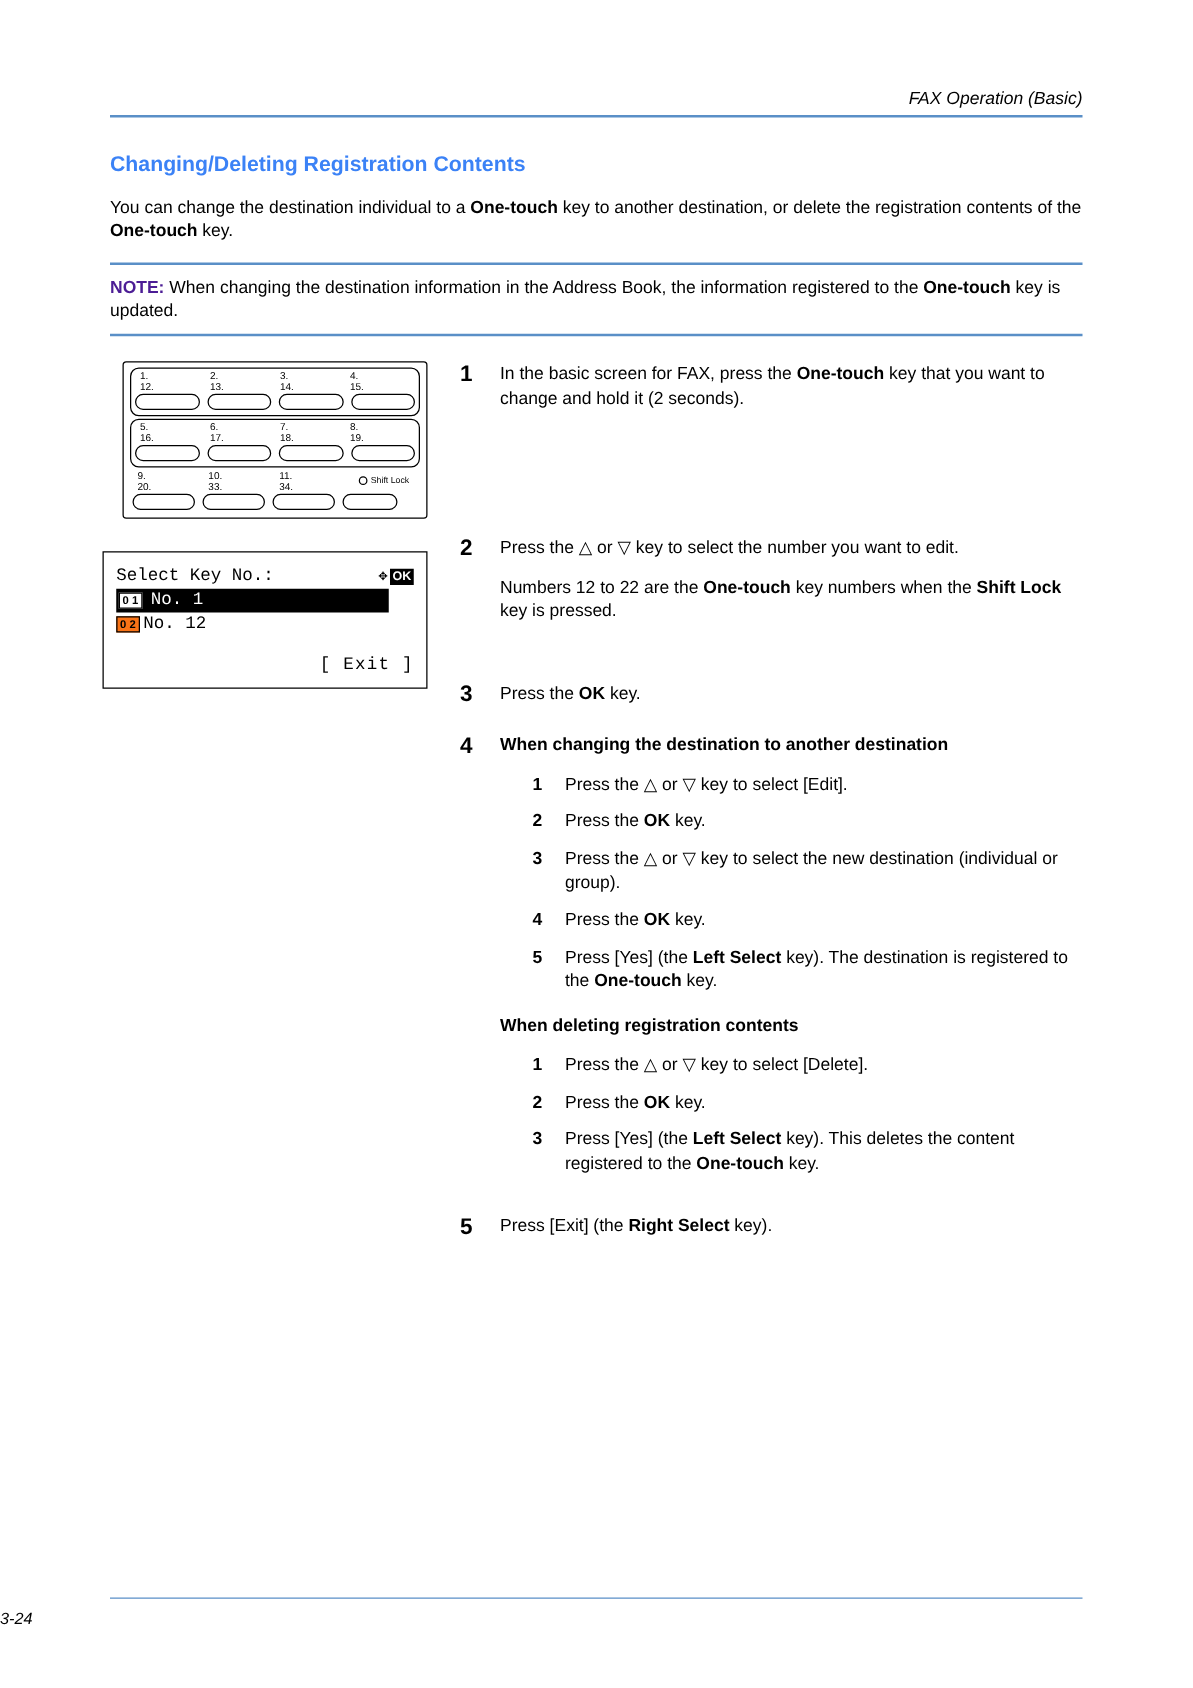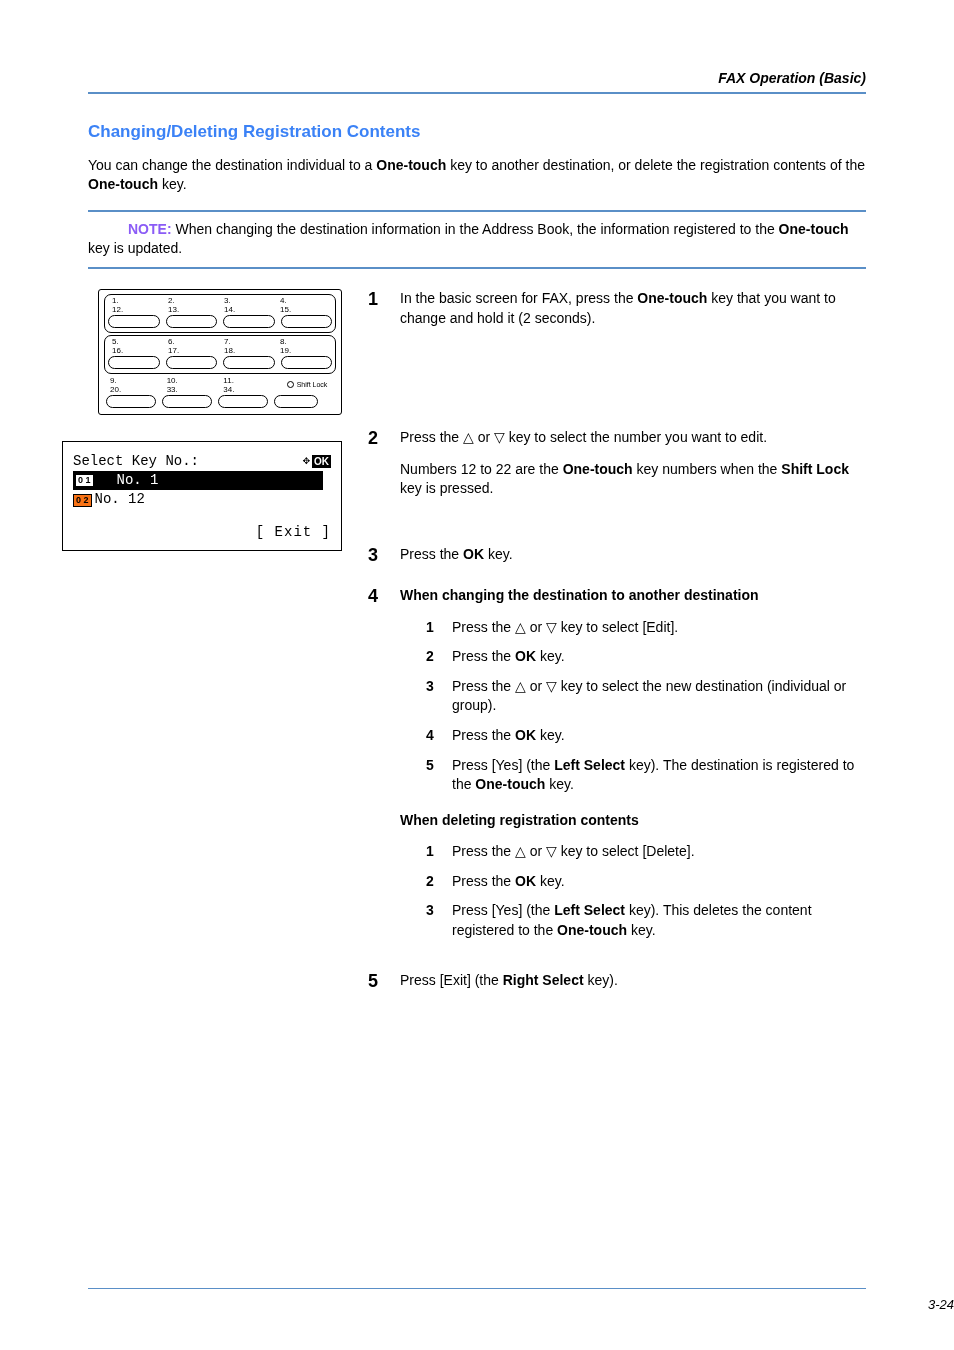--- a/index.html
+++ b/index.html
@@ -1,55 +1,55 @@
 <!DOCTYPE html>
 <html><head>
 <meta charset="utf-8">
 <style>
   * { box-sizing: border-box; margin: 0; padding: 0; }
   html, body { width: 954px; background: #fff; font-family: Arial, Helvetica, sans-serif; color: #000; }
   .page { width: 954px; min-height: 1350px; padding: 70px 88px 40px 88px; position: relative; }
   .hdr-wrap { margin-bottom: 28px; }
-  .hdr-text { text-align: right; font-style: italic; font-size: 14px; color: #000; margin-bottom: 6px; font-weight: bold; }
+  .hdr-text { text-align: right; font-style: italic; font-size: 14px; color: #000; margin-bottom: 6px; }
   .hdr-rule { height: 2px; background: #5a8fc7; }
   h2.sect { color: #3b82f6; font-size: 17px; font-weight: bold; margin-bottom: 14px; }
   p.body { font-size: 14px; line-height: 1.35; margin-bottom: 16px; }
   .bold { font-weight: bold; }
   .note-sep { height: 2px; background: #5a8fc7; margin: 8px 0; }
   .note { font-size: 14px; line-height: 1.4; }
-  .note-label { color: #8b5cf6; font-weight: bold; margin-left: 40px; }
+  .note-label { color: #4c1d95; font-weight: bold; }
   .content-row { display: flex; gap: 26px; margin-top: 20px; }
   .left-col { width: 254px; flex: 0 0 254px; display: flex; flex-direction: column; gap: 26px; align-items: flex-end; }
   .right-col { flex: 1; }
   .step { display: flex; gap: 14px; margin-bottom: 20px; }
   .step-num { font-family: Arial, sans-serif; font-weight: bold; font-size: 18px; min-width: 18px; }
   .step-body { font-size: 14px; line-height: 1.4; flex: 1; }
   .sub-list { margin-top: 12px; padding-left: 26px; }
   .sub-item { display: flex; gap: 12px; margin-bottom: 10px; font-size: 14px; line-height: 1.4; }
   .sub-num { font-weight: bold; min-width: 14px; }
-  .footer { position: absolute; bottom: 38px; left: 0; right: 0; text-align: right; font-style: italic; font-size: 13px; }
+  .footer { position: absolute; bottom: 48px; left: 0; right: 0; text-align: left; font-style: italic; font-size: 13px; }
   .footer-line { height: 1px; background: #5a8fc7; margin: 0 88px 8px 88px; }
 
   
   .keypad { width: 244px; border: 1.5px solid #000; border-radius: 3px; padding: 4px 5px; background: #fff; }
   .kp-row-labels { display: flex; font-size: 8px; padding: 0 2px; }
   .kp-row-labels span { flex: 1; text-align: left; padding-left: 4px; }
   .kp-row-btns { display: flex; gap: 6px; padding: 1px 2px 3px 2px; }
   .kp-btn { flex: 1; height: 13px; border: 1.2px solid #000; border-radius: 7px; }
   .kp-double { border: 1.2px solid #000; border-radius: 7px; padding: 1px; margin-bottom: 2px;}
   .kp-shift { display:flex; align-items:center; gap:3px; font-size:7px; justify-content:center; }
   .kp-shift .circ { width:7px; height:7px; border:1px solid #000; border-radius:50%; }
   .kp-bottom-row { display:flex; gap:6px; padding:1px 2px 2px 2px; align-items:center;}
   .kp-small-btn { flex:0 0 44px; height:13px; border:1.2px solid #000; border-radius:7px;}
   .kp-bottom-row .kp-btn { flex:0 0 50px; }
 
   
-  .lcd { width: 280px; border: 1.5px solid #000; background: #fff; padding: 10px 10px 8px 10px; font-family: "Courier New", monospace; font-size: 14px; line-height: 1.35; color:#000; }
+  .lcd { width: 260px; border: 1.5px solid #000; background: #fff; padding: 10px 10px 8px 10px; font-family: "Courier New", monospace; font-size: 14px; line-height: 1.35; color:#000; }
   .lcd-line { display:flex; align-items:center; justify-content:space-between; white-space: pre; }
-  .lcd-hl { background: #000; color: #fff; padding: 0 2px; display:inline-flex; align-items:center; gap:20px;}
+  .lcd-hl { background: #000; color: #fff; padding: 0 2px; display:inline-flex; align-items:center; gap:4px;}
   .badge { display:inline-block; border:1px solid #000; font-size:9px; font-family: Arial,sans-serif; padding:0 2px; line-height:11px; margin-right:3px; background:#f97316; color:#000; font-weight:bold;}
   .badge.inv { background:#fff; color:#000; }
   .ok-icon { display:inline-flex; align-items:center; gap:2px; }
   .ok-icon .arrows { font-size:12px; font-weight:bold; }
   .ok-icon .ok { background:#000; color:#fff; font-family: Arial,sans-serif; font-size:10px; font-weight:bold; padding:0 2px; }
   .lcd .exit-row { text-align:right; padding-top:14px; letter-spacing: 1px;}
 </style>
 </head>
 <body>
 

